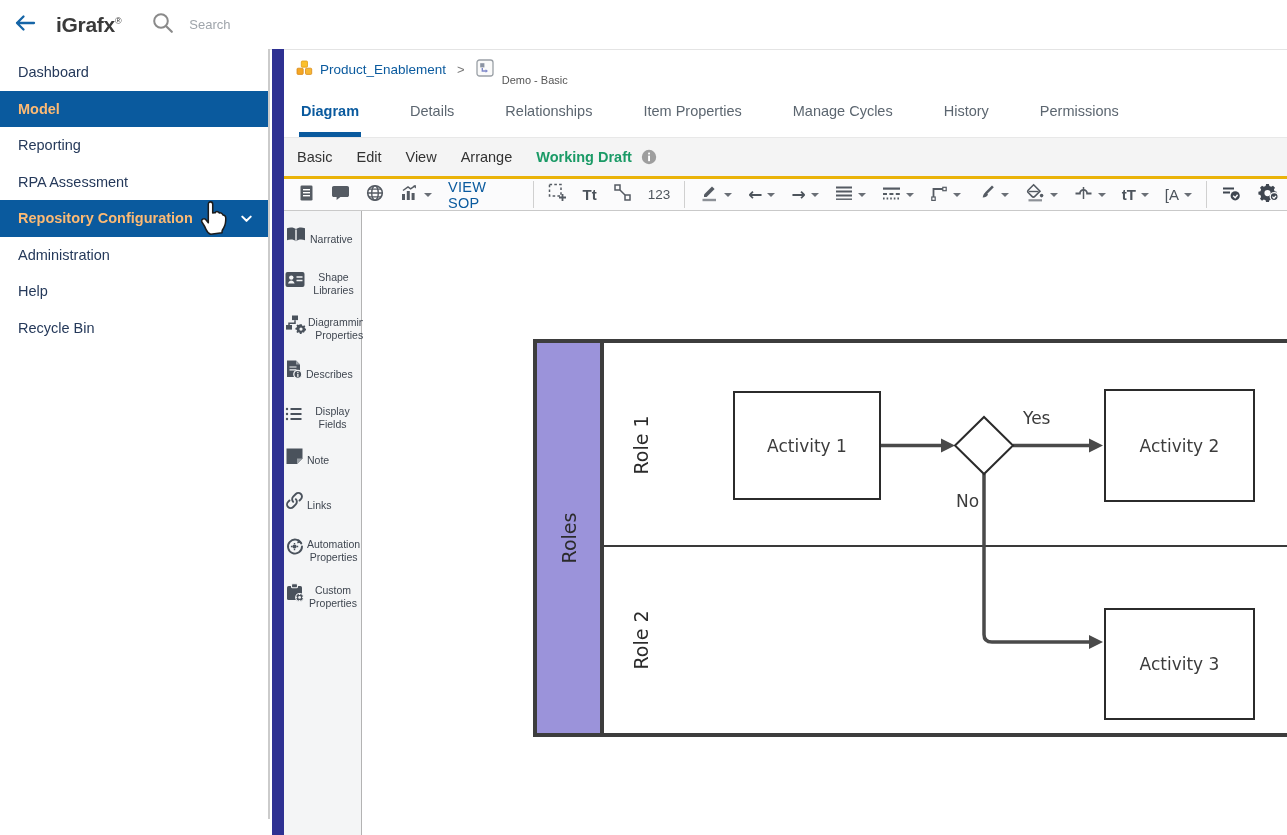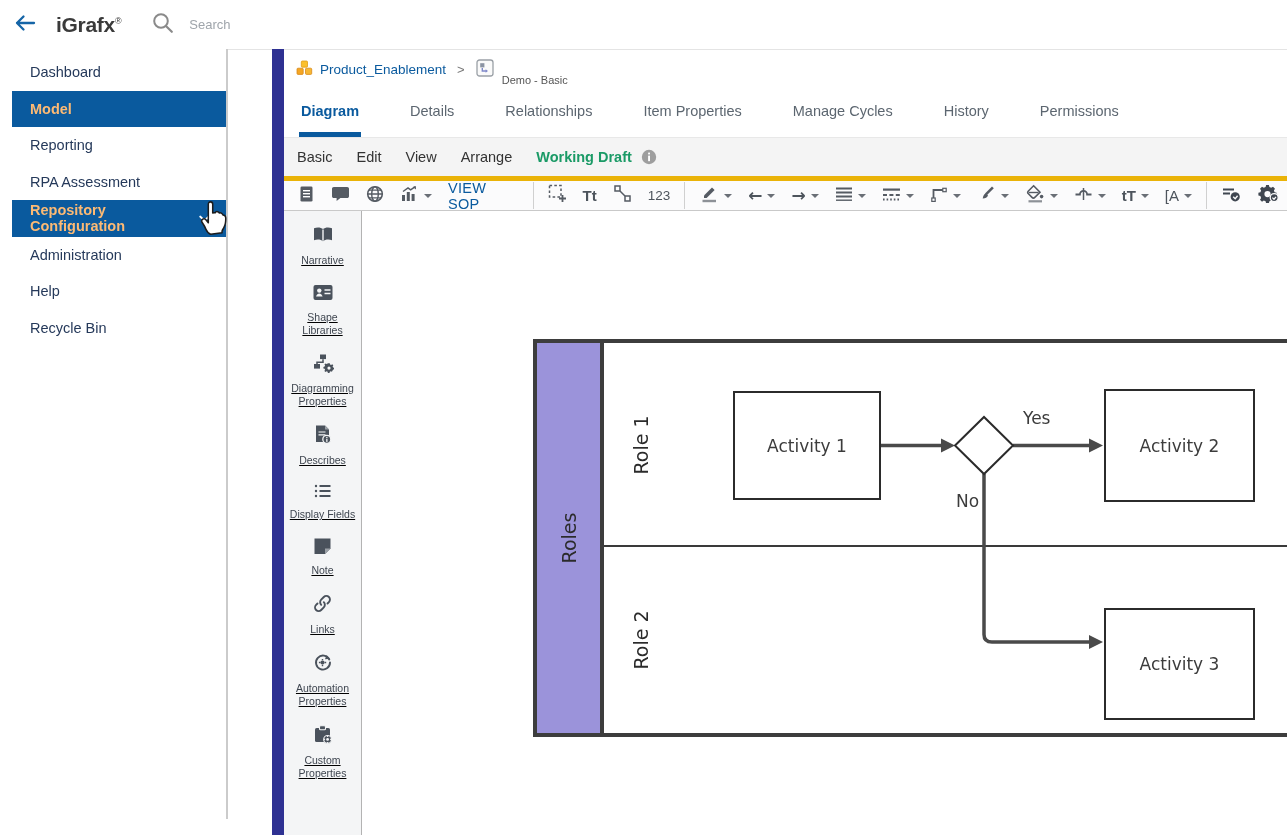--- a/index.html
+++ b/index.html
@@ -11,22 +11,22 @@
           border-bottom:1px solid #e4e4e4;display:flex;align-items:center;}
   .back-btn{margin-left:12px;width:26px;height:26px;display:flex;align-items:center;justify-content:center;cursor:pointer;}
   .logo{margin-left:18px;font-size:21px;font-weight:700;color:#3a3a3a;letter-spacing:-0.3px;}
   .logo sup{font-size:9px;font-weight:400;}
   .search-wrap{margin-left:30px;display:flex;align-items:center;}
   .search-input{border:none;outline:none;font-size:13px;color:#ec4899;margin-left:12px;width:320px;
                 font-family:"Liberation Sans",sans-serif;background:transparent;}
   .search-input::placeholder{color:#9fa5ab;opacity:1;}
 
   
-  .sidebar{position:absolute;top:49px;left:0;width:228px;bottom:16px;background:#fff;
-           border-right:2px solid #cbcbcb;padding-top:5px;box-sizing:border-box;padding-left:12px;}
+  .sidebar{position:absolute;top:49px;left:0;width:270px;bottom:16px;background:#fff;
+           border-right:2px solid #cbcbcb;padding-top:5px;box-sizing:border-box;}
   .side-item{height:36.5px;display:flex;align-items:center;padding:0 14px 0 18px;
              font-size:14.5px;color:#25395a;cursor:pointer;}
   .side-item.selected{background:#0a5a9e;color:#fdba74;font-weight:700;}
   .side-chevron{margin-left:auto;display:flex;align-items:center;}
   .nav-strip{position:absolute;top:49px;left:272px;width:12px;bottom:0;background:#2e3192;}
 
   
   .main{position:absolute;left:284px;top:49px;right:0;bottom:0;}
   .breadcrumb-row{position:absolute;left:0;top:0;right:0;height:41px;display:flex;align-items:center;padding-left:12px;text-align:center;}
   .crumb-link{font-size:13.5px;color:#0a5a9e;margin-left:7px;cursor:pointer;}
@@ -38,37 +38,37 @@
   .tab.active{color:#0a5a9e;font-weight:700;border-bottom-color:#0a5a9e;}
 
   .menubar{position:absolute;left:0;top:88px;right:0;height:39px;background:#f4f4f4;
            border-top:1px solid #e8e8e8;display:flex;align-items:center;padding-left:1px;
            font-size:14.5px;color:#333;box-sizing:border-box;}
   .menu-item{padding:0 12px;cursor:pointer;}
   .status-label{margin-left:12px;font-weight:700;color:#1a9a66;}
   .info-icon{margin-left:9px;display:flex;align-items:center;}
 
   .toolbar{position:absolute;left:0;top:127px;right:0;height:35px;background:#fbfbfc;
-           border-top:5px solid #eab308;border-bottom:1px solid #c9c9c9;display:flex;
+           border-top:3px solid #eab308;border-bottom:1px solid #c9c9c9;display:flex;
            align-items:center;padding-left:6px;box-sizing:border-box;}
   .tb-btn{height:28px;display:flex;align-items:center;justify-content:center;padding:0 8px;
           color:#4d545c;cursor:pointer;}
   .tb-sep{width:1px;height:27px;background:#d0d0d0;margin:0 6px;}
   .caret{width:0;height:0;border-left:4px solid transparent;border-right:4px solid transparent;
          border-top:4.5px solid #6a6f76;margin-left:5px;}
   .view-sop{font-size:14.5px;color:#0a5a9e;letter-spacing:.3px;}
   .tb-text{font-size:15px;font-weight:700;color:#4d545c;}
   .tb-text.small{font-size:13.5px;font-weight:400;}
   .tb-arrow{font-size:17px;font-weight:700;color:#4d545c;font-family:"DejaVu Sans",sans-serif;line-height:1;}
 
   
   .tool-panel{position:absolute;left:0;top:162px;width:78px;bottom:0;background:#f4f5f6;
               border-right:1px solid #b3b3b3;display:flex;flex-direction:column;align-items:center;
               padding-top:14px;box-sizing:border-box;}
-  .panel-item{display:flex;flex-direction:column;align-items:center;margin-bottom:16px;width:100%;cursor:pointer;text-decoration:underline;}
+  .panel-item{display:flex;flex-direction:row;align-items:center;margin-bottom:16px;width:100%;cursor:pointer;}
   .panel-item svg{margin-bottom:5px;}
   .panel-label{font-size:10.5px;color:#3f4650;text-align:center;line-height:13px;padding:0 2px;}
 
   .canvas{position:absolute;left:79px;top:162px;right:0;bottom:0;background:#fff;}
 
   
   .diagram-layer{position:absolute;left:0;top:0;width:1287px;height:835px;pointer-events:none;}
   .diagram-layer .hit{pointer-events:auto;}
   .frame-top{position:absolute;left:533px;top:339px;width:754px;height:4px;background:#3d3d3d;}
   .frame-left{position:absolute;left:533px;top:339px;width:4px;height:398px;background:#3d3d3d;}

